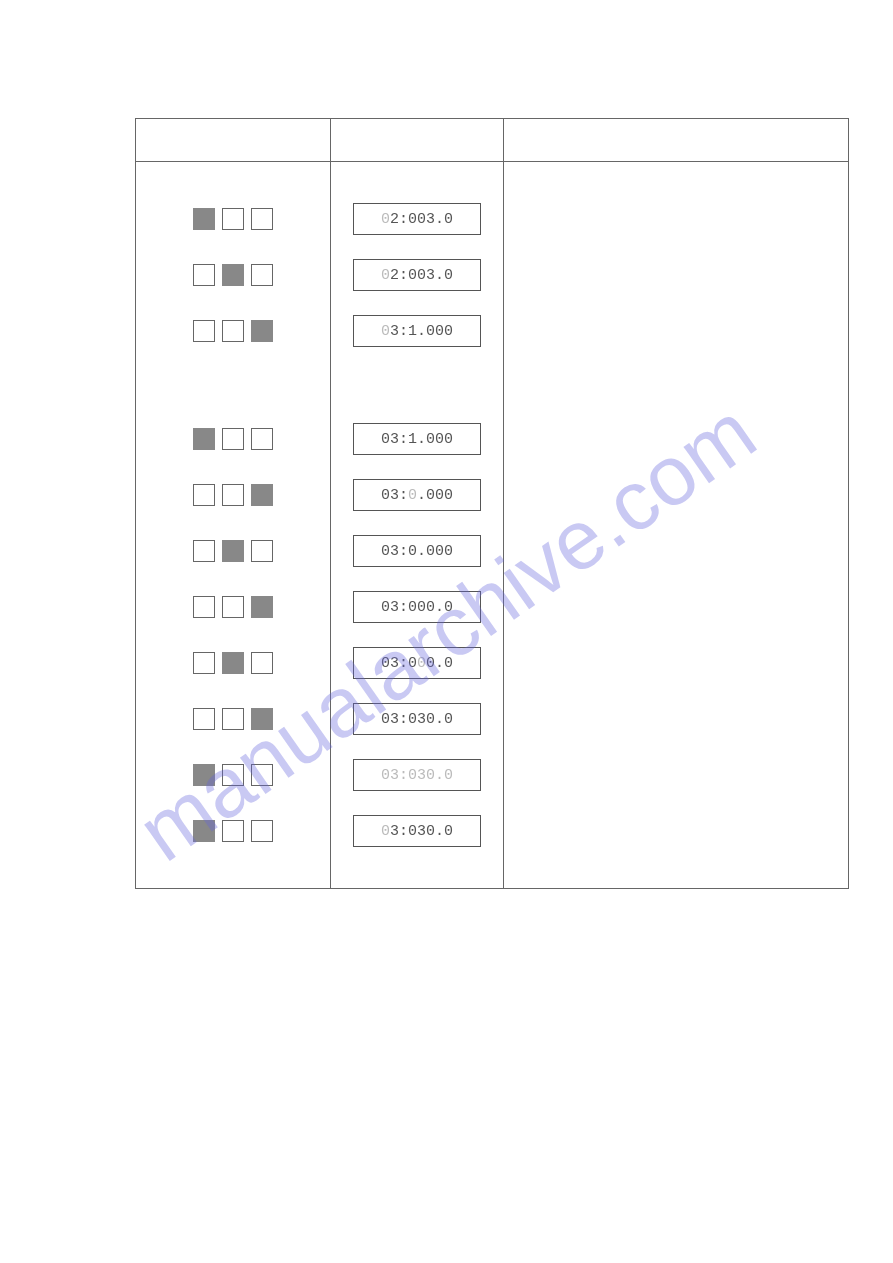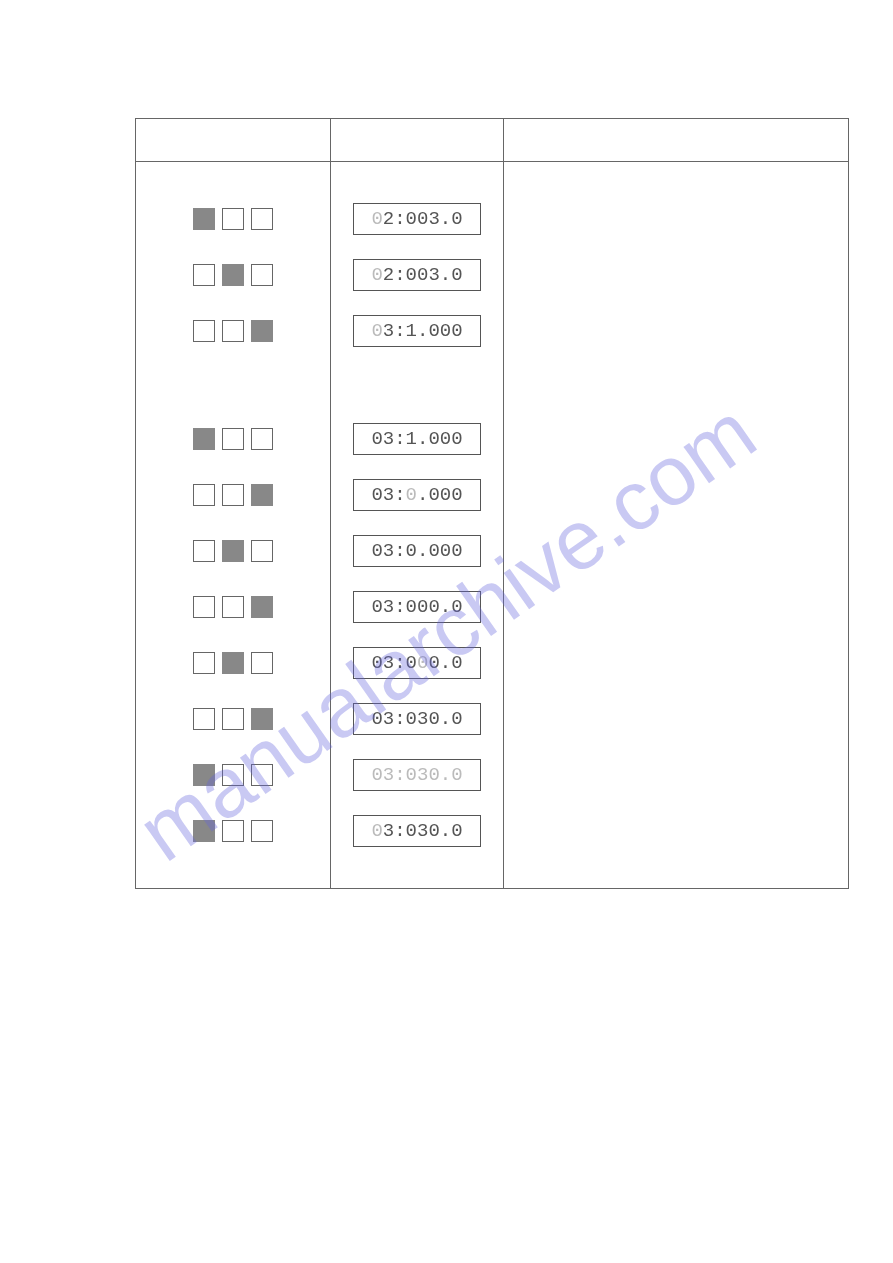--- a/index.html
+++ b/index.html
@@ -69,21 +69,21 @@
   .lcd {
     border: 1px solid #555;
     width: 126px;
     height: 30px;
     display: flex;
     align-items: center;
     justify-content: center;
     font-family: 'Courier New', monospace;
   }
   .lcd-text {
-    font-size: 19px;
+    font-size: 15px;
     color: #555;
     letter-spacing: 0px;
     font-weight: normal;
     font-family: 'Courier New', monospace;
   }
   .lcd-ghost {
     color: #bbb;
   }
   .watermark {
     position: absolute;

